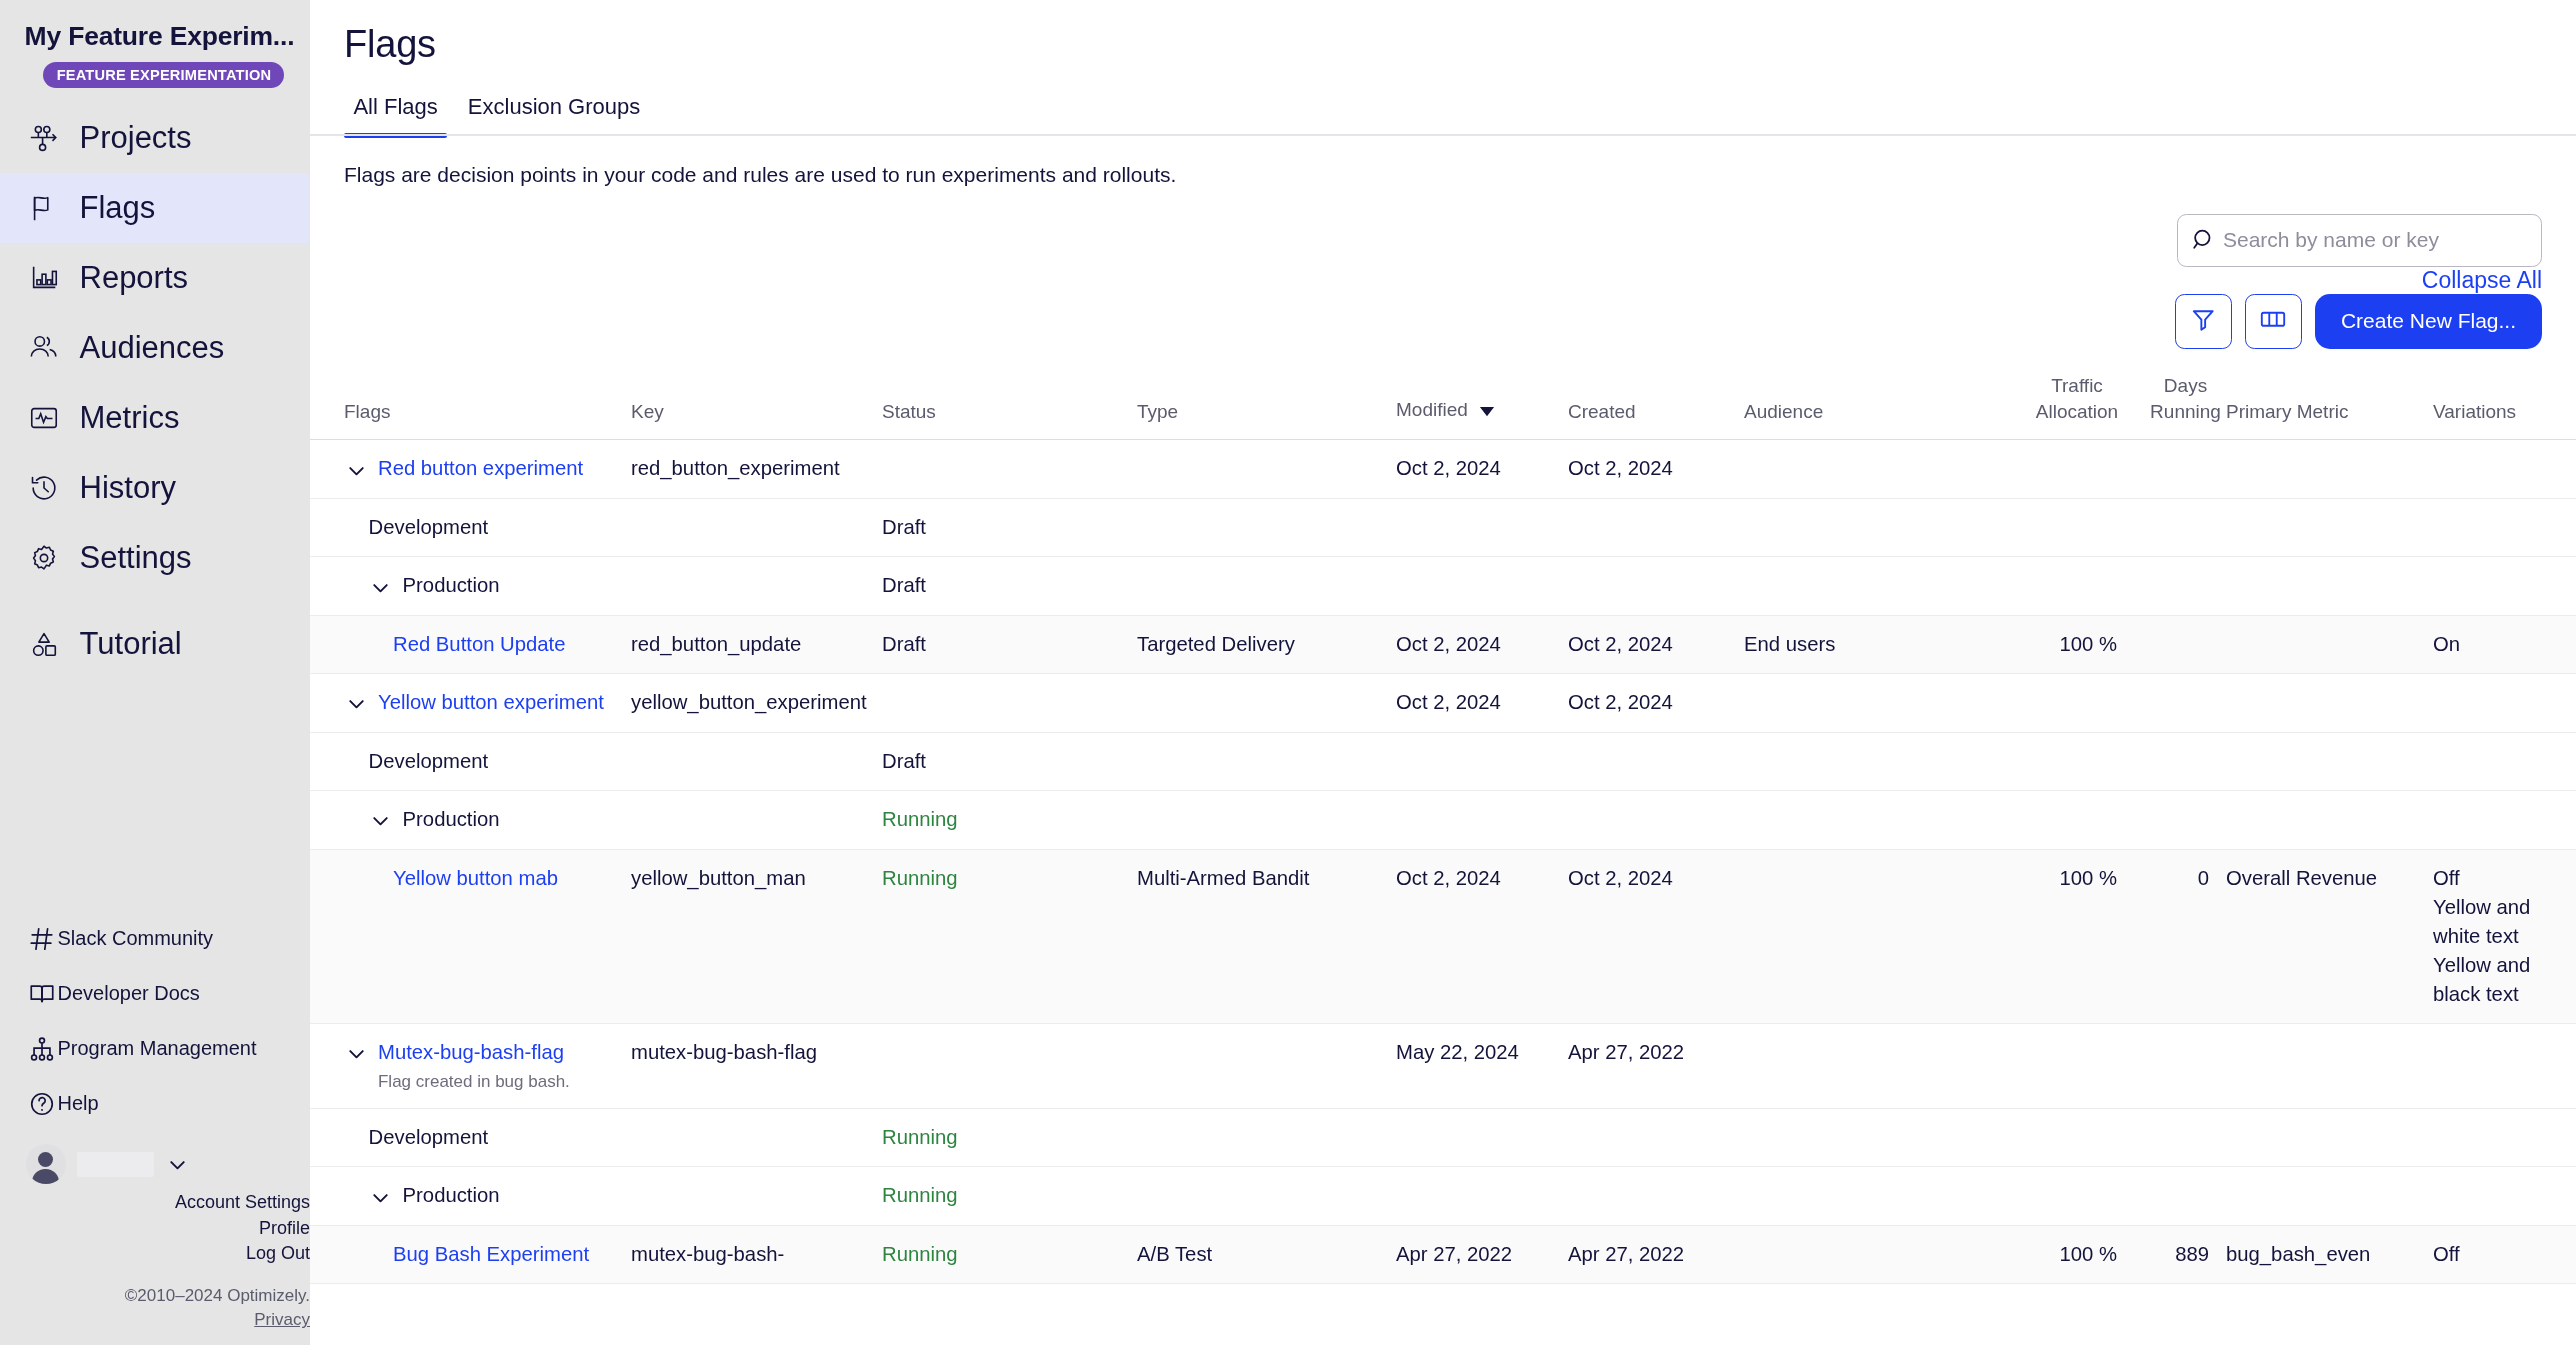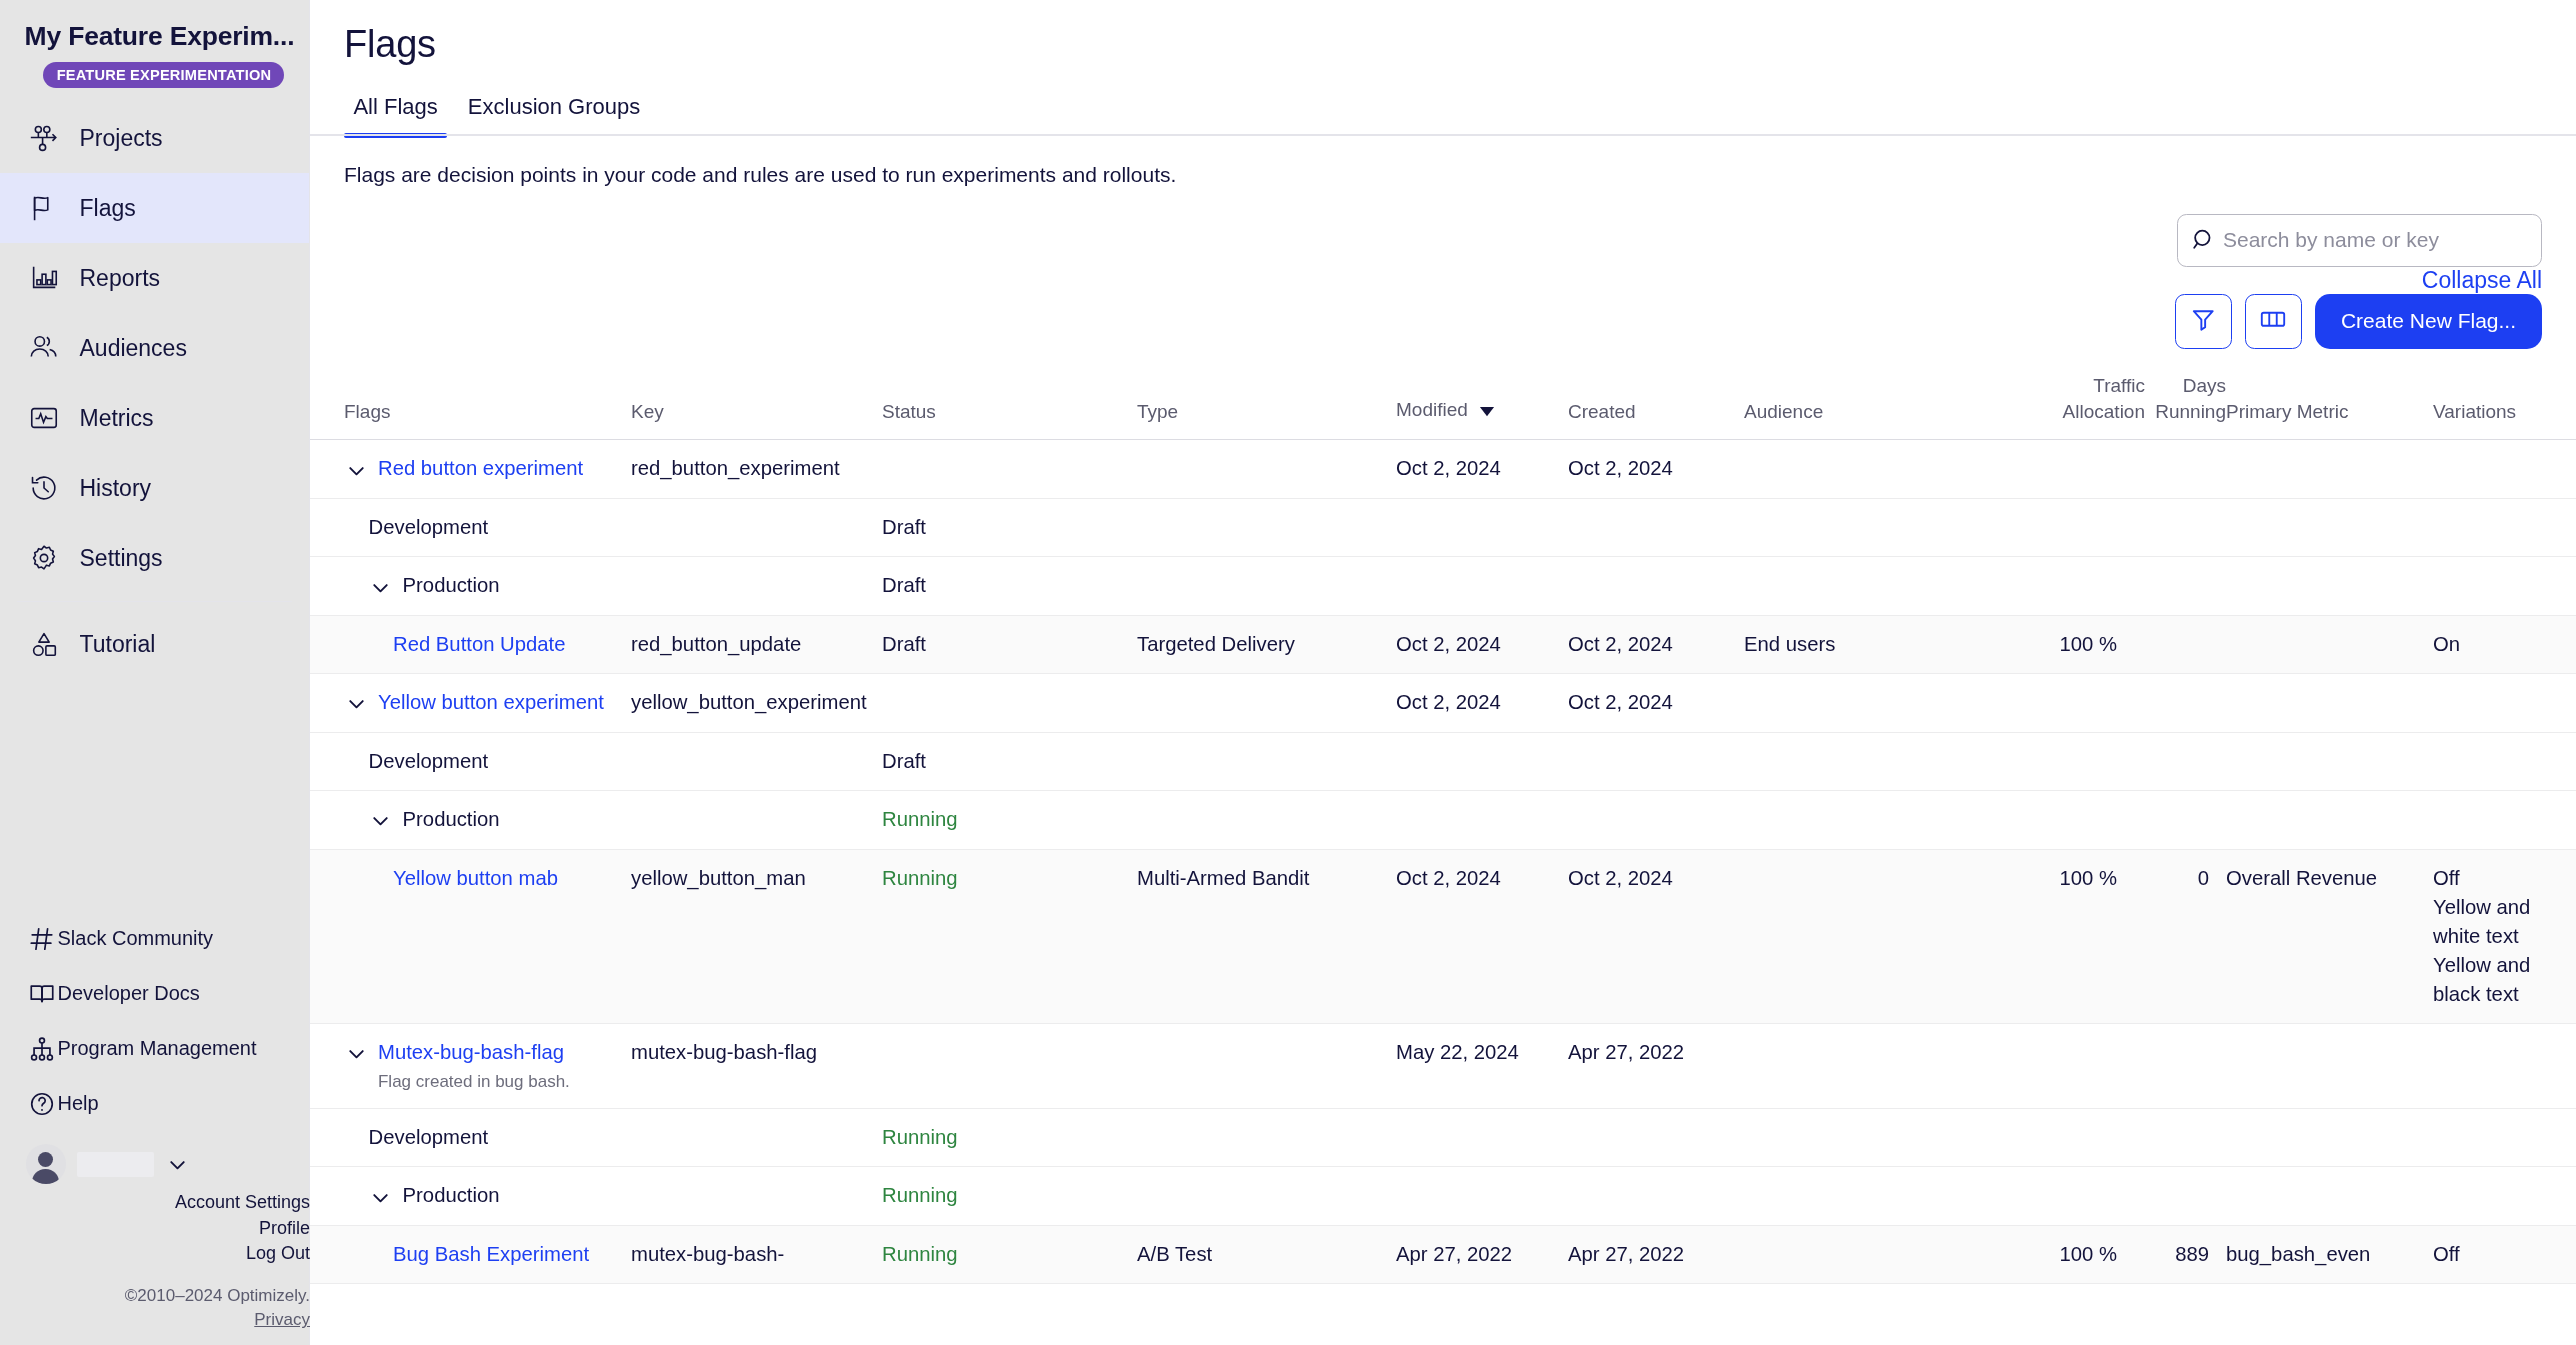--- a/index.html
+++ b/index.html
@@ -28,21 +28,21 @@
   .brand-badge {
     display: inline-block; margin-top: 10.4px;
     background: #7047b8; color: #ffffff;
     font-size: 14.6px; font-weight: 700; letter-spacing: 0.2px;
     padding: 4.7px 13.2px 5.7px 13.2px; border-radius: 19px;
   }
   .nav { margin-top: 15px; }
   .nav-item {
     display: flex; align-items: center; gap: 18px;
     height: 70px; padding-left: 25.5px;
-    font-size: 23px; color: #13133b; cursor: pointer;
+    font-size: 31px; color: #13133b; cursor: pointer;
   }
   .nav-item.active { background: #e3e6fb; }
   .nav-item .ico { width: 36px; height: 36px; display: flex; align-items: center; justify-content: center; flex: 0 0 36px; }
   .nav-sep { height: 0.9px; background: #e4e4ea; margin: 7.6px 17px; }
 
   .sidebar-bottom { position: absolute; left: 0; bottom: 0; width: 310px; padding-bottom: 13.2px; }
   .mini-item {
     display: flex; align-items: center; 
     height: 55px; padding-left: 25.5px;
     font-size: 20px; color: #13133b; cursor: pointer;
@@ -117,21 +117,21 @@
   .c-status { width: 255px; flex: 0 0 255px; }
   .c-type   { width: 259px; flex: 0 0 259px; }
   .c-mod    { width: 172px; flex: 0 0 172px; }
   .c-created{ width: 176px; flex: 0 0 176px; }
   .c-aud    { width: 265px; flex: 0 0 265px; }
   .c-traffic{ width: 136px; flex: 0 0 136px; }
   .c-days   { width: 81px;  flex: 0 0 81px; }
   .c-metric { width: 166px; flex: 0 0 166px; }
   .c-var    { width: 113px; flex: 0 0 113px; margin-left: 41px; }
 
-  .row.header .c-traffic, .row.header .c-days { text-align: right; }
+  .row.header .c-traffic, .row.header .c-days { text-align: center; }
   .row.header .c-traffic span, .row.header .c-days span { display: block; }
 
   .name-cell { display: flex; align-items: flex-start; gap: 9.4px; }
   .caret { width: 24.6px; height: 28px; flex: 0 0 24.6px; display: flex; align-items: center; justify-content: center; cursor: pointer; margin-top: 1.9px; }
   .link { color: #1d3ff2; cursor: pointer; }
   .running { color: #2e8540; }
   .sub-desc { font-size: 17px; color: #6d6d7c; margin-top: 2.8px; line-height: 24.6px; }
   .indent-1 { padding-left: 24.6px; }
   .indent-2 { padding-left: 49px; }
   .traffic-val { text-align: right; padding-right: 28px; }

